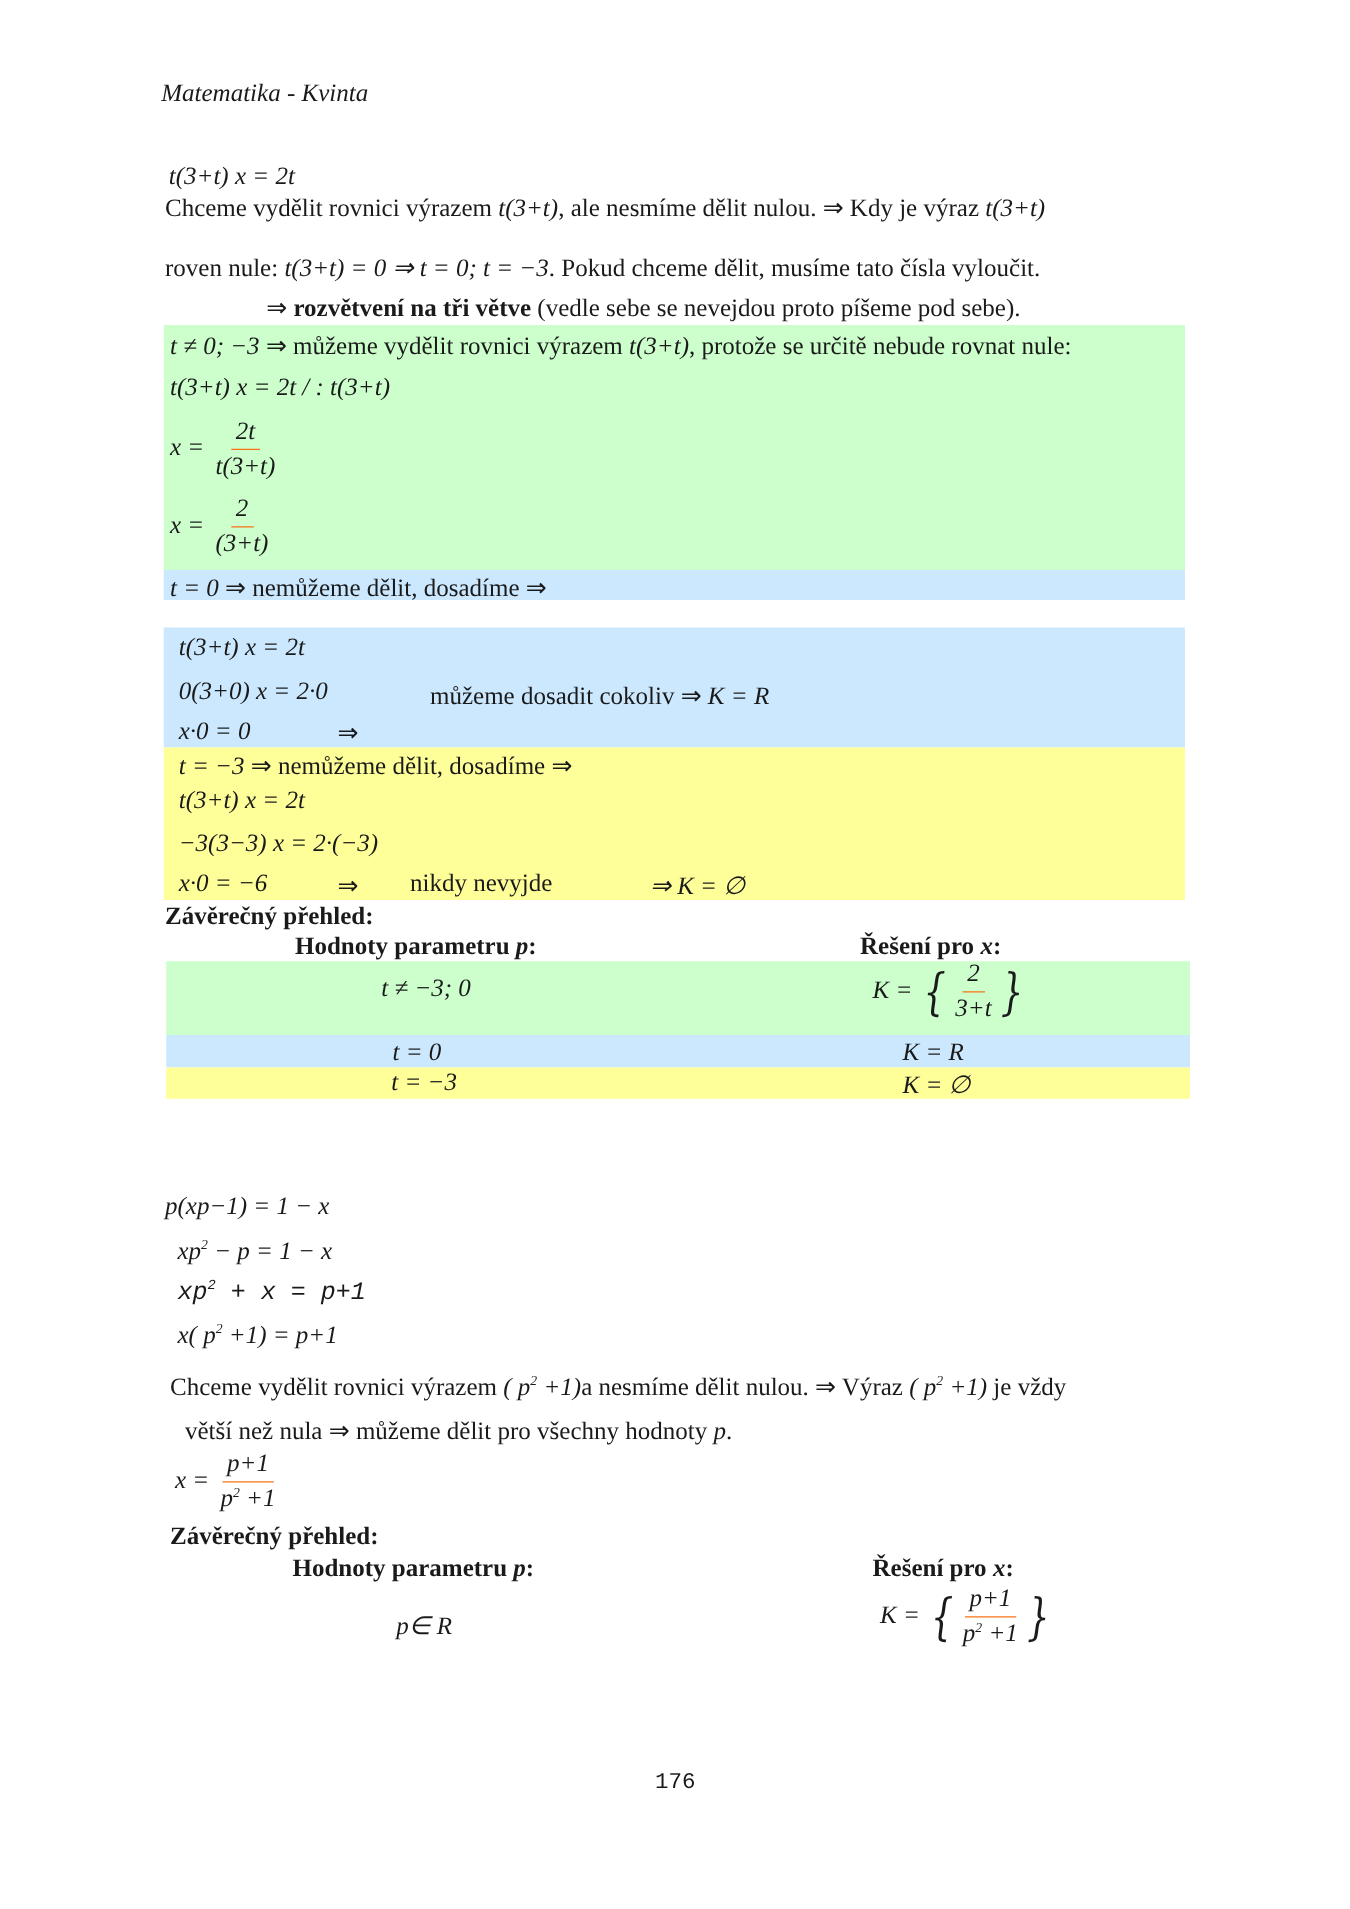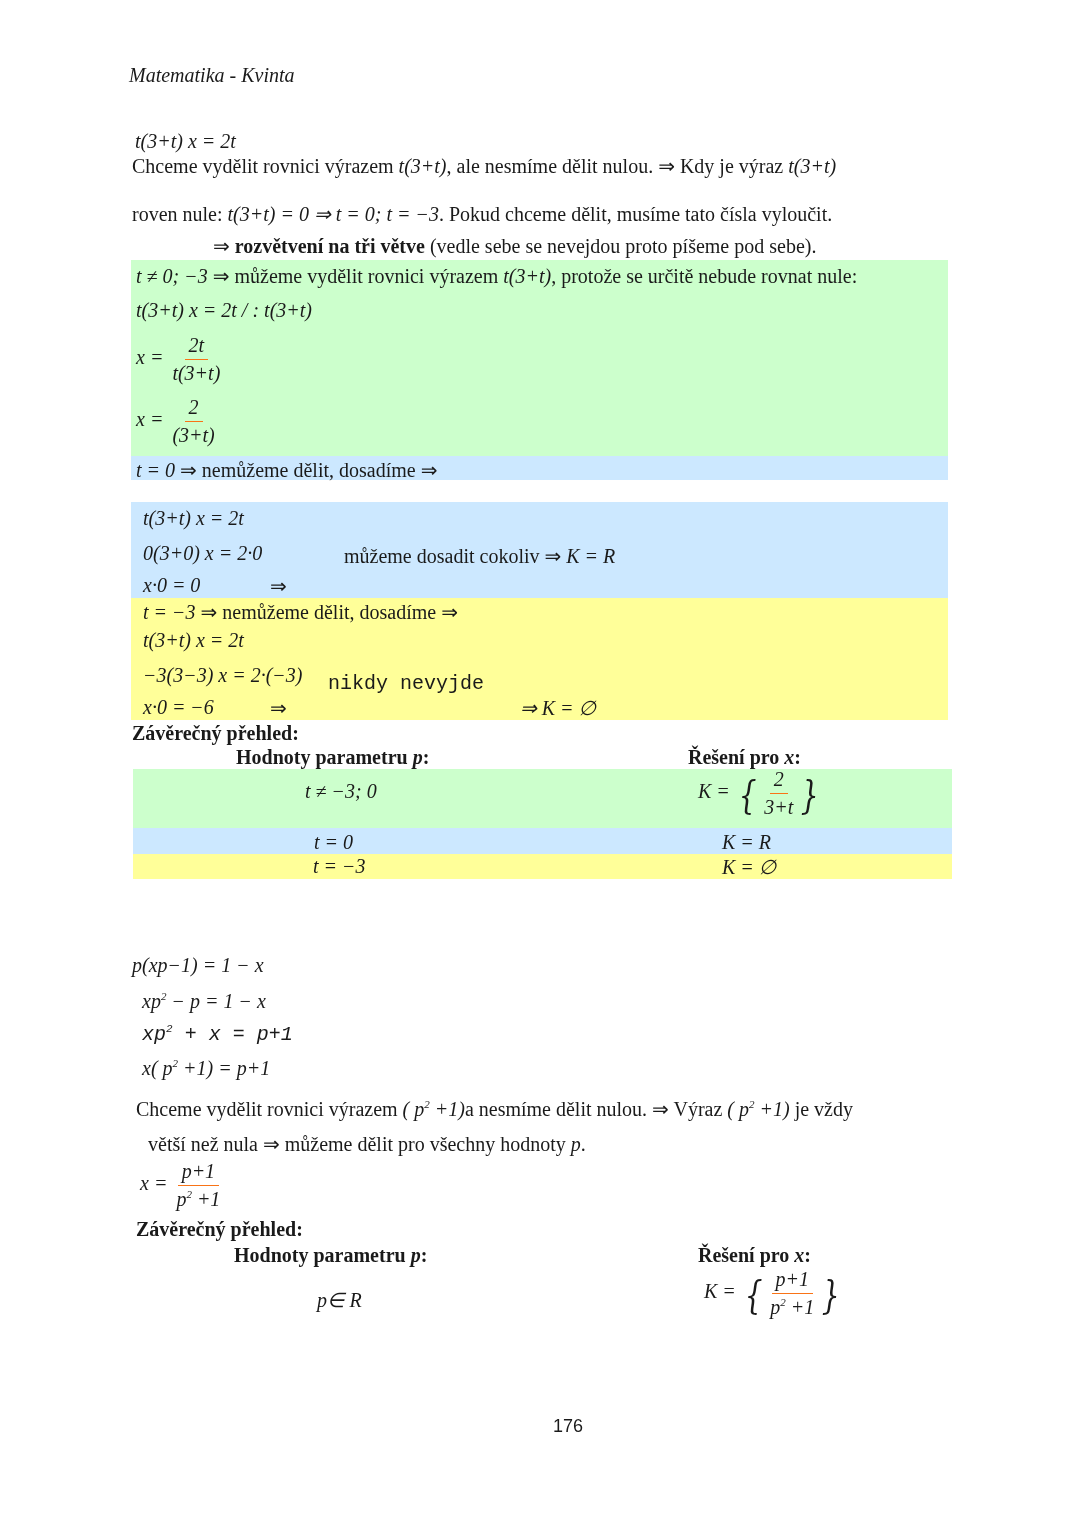--- a/index.html
+++ b/index.html
@@ -10,21 +10,21 @@
   .math { font-family: "Liberation Serif", serif; font-size: 20px; font-style: italic; }
   .band { position: absolute; }
   .green { background: #ccffcc; }
   .blue { background: #cce8ff; }
   .yellow { background: #ffff99; }
   .bold { font-weight: bold; }
   .frac { display: inline-flex; flex-direction: column; align-items: center; vertical-align: middle; }
   .frac .num { padding: 0 4px 2px 4px; border-bottom: 1px solid #f97316; }
   .frac .den { padding: 2px 4px 0 4px; }
   .brace { font-size: 40px; font-weight: 200; line-height: 1; vertical-align: middle; font-family: "DejaVu Serif", serif; transform: scaleX(0.7); display: inline-block; }
-  .page-num { font-family: Liberation Sans, sans-serif; font-size: 18px; margin-left: 29px; }
+  .page-num { font-family: Liberation Mono, monospace; font-size: 18px; }
   .header { font-family: "Liberation Serif", serif; font-size: 20px; }
   sup { font-size: 11px; }
 </style>
 </head>
 <body>
 
 <div class="abs header" style="left:129px; top:64px;font-style:italic;">Matematika - Kvinta</div>
 
 <div class="abs math" style="left:135px; top:130px;">t(3+t) x = 2t</div>
 
@@ -85,21 +85,21 @@
 
 <div class="band yellow" style="left:131px; top:598px; width:817px; height:122px;"></div>
 <div class="abs serif" style="left:143px; top:600px;">
   <span class="math">t = −3</span>
   <span>⇒ nemůžeme dělit, dosadíme ⇒</span>
 </div>
 <div class="abs math" style="left:143px; top:629px;">t(3+t) x = 2t</div>
 <div class="abs math" style="left:143px; top:664px;">−3(3−3) x = 2·(−3)</div>
 <div class="abs math" style="left:143px; top:696px;font-style:italic;">x·0 = −6</div>
 <div class="abs serif" style="left:270px; top:696px;">⇒</div>
-<div class="abs serif" style="left:328px; top:672px;font-family:Liberation Mono, monospace;">nikdy nevyjde</div>
+<div class="abs serif" style="left:328px; top:696px;">nikdy nevyjde</div>
 <div class="abs math" style="left:520px; top:696px;">⇒  K = ∅</div>
 
 <div class="abs serif bold" style="left:132px; top:722px;">Závěrečný přehled:</div>
 <div class="abs serif bold" style="left:236px; top:746px;">
   <span>Hodnoty parametru</span>
   <span style="font-style:italic">p</span>:
 </div>
 <div class="abs serif bold" style="left:688px; top:746px;">
   <span>Řešení pro</span>
   <span style="font-style:italic">x</span>:

